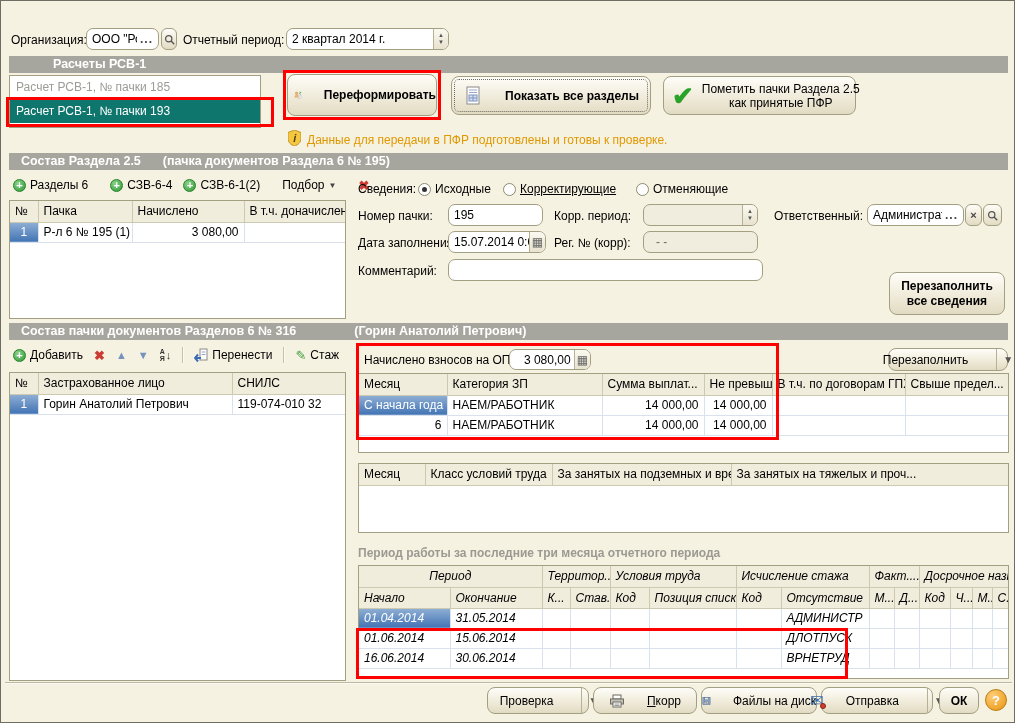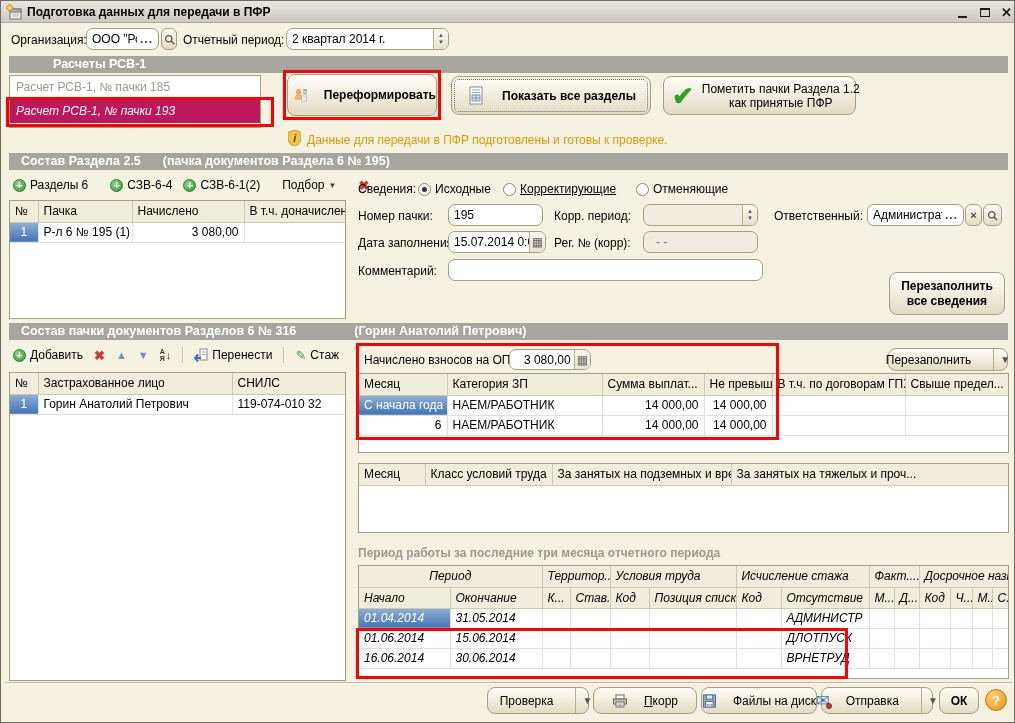--- a/index.html
+++ b/index.html
@@ -24,28 +24,28 @@
          height:22px; display:flex; align-items:center; padding:0 5px; overflow:hidden;
          white-space:nowrap; font-size:12px; }
   .inp .grow { flex:1; overflow:hidden; }
   .inp.disabled { background:#F1EDDE; color:#6d6a58; }
   .mini-ellipsis { color:#444; font-weight:bold; letter-spacing:1px; margin-left:3px; }
   .sidebtn { position:absolute; background:linear-gradient(#FEFDF8,#EFEAD8 55%,#E3DCC4);
              border:1px solid #A39F82; border-radius:6px; height:22px; display:flex;
              align-items:center; justify-content:center; font-size:11px; }
   .btn { position:absolute; background:linear-gradient(#FEFDF8,#F0EBDA 55%,#E2DBC3);
          border:1px solid #A39F82; border-radius:8px; display:flex; align-items:center;
-         justify-content:center; gap:16px; font-size:12px; white-space:nowrap; cursor:default; }
+         justify-content:center; gap:22px; font-size:12px; white-space:nowrap; cursor:default; }
   .btn.bold { font-weight:bold; }
   .dd { margin-left:6px; border-left:1px solid #B5B195; padding-left:6px; font-size:10px;
         color:#555; align-self:stretch; display:flex; align-items:center; }
   .listbox { position:absolute; background:#fff; border:1px solid #A39F82; }
   .listitem { height:24px; line-height:24px; padding-left:6px; white-space:nowrap; overflow:hidden; }
   .listitem.dim { color:#9C9C95; }
-  .listitem.sel { background:#be185d; color:#fff;font-style:italic; }
+  .listitem.sel { background:#0f766e; color:#fff; }
   .panel { position:absolute; background:#fff; border:1px solid #A39F82; overflow:hidden; }
   table.grid { border-collapse:collapse; table-layout:fixed; }
   .grid th { background:#F1EDDD; border:1px solid #CDC9B1; border-top:none; font-weight:normal;
              text-align:left; padding:2px 5px; font-size:12px; overflow:hidden; white-space:nowrap; height:21px; }
   .grid th:first-child { border-left:none; }
   .grid th:last-child { border-right:none; }
   .grid td { border:1px solid #D9E2EC; padding:2px 5px; font-size:12px; overflow:hidden;
              white-space:nowrap; height:20px; background:#fff; }
   .grid td:first-child { border-left:none; }
   .grid td:last-child { border-right:none; }
@@ -88,37 +88,20 @@
   .env-wrap { position:relative; display:inline-flex; }
   .env-glyph { color:#3F6FAE; font-size:16px; line-height:14px; }
   .env-dot { position:absolute; right:-2px; bottom:-1px; width:6px; height:6px; border-radius:50%;
              background:#D23B2F; border:1px solid #8E1F16; }
 </style>
 </head>
 <body>
 
 <div class="window">
 
-  <div class="titlebar">
-    <svg class="abs" style="left:5px;top:3px;" width="16" height="16" viewBox="0 0 16 16">
-      <rect x="4" y="5" width="11" height="10" fill="#F2F1EC" stroke="#77746A"></rect>
-      <rect x="4" y="5" width="11" height="3" fill="#9FB6D4" stroke="#77746A"></rect>
-      <line x1="6" y1="10" x2="13" y2="10" stroke="#B9B6AC"></line>
-      <line x1="6" y1="12" x2="13" y2="12" stroke="#B9B6AC"></line>
-      <rect x="1.2" y="1.2" width="5" height="5" transform="rotate(45 3.7 3.7)" fill="#FFD34E" stroke="#C79B22"></rect>
-    </svg>
-    <span class="title-text" style="margin-left:26px;">Подготовка данных для передачи в ПФР</span>
-    <span class="winbtn" style="left:953px;">
-        <span class="min-glyph"></span>
-      </span>
-    <span class="winbtn" style="left:975px;">
-        <span class="max-glyph"></span>
-      </span>
-    <span class="winbtn" style="left:997px;">✕</span>
-  </div>
 
   <span class="abs label" style="left:10px;top:32px;">Организация:</span>
   <div class="inp" style="left:85px;top:27px;width:73px;">
     <span class="grow">ООО "Ромашки"</span>
     <span class="mini-ellipsis">...</span>
   </div>
   <div class="sidebtn" style="left:160px;top:27px;width:16px;">
     <svg width="11" height="11" viewBox="0 0 14 14">
       <circle cx="6" cy="6" r="4" fill="none" stroke="#555" stroke-width="1.6"></circle>
       <line x1="9" y1="9" x2="13" y2="13" stroke="#555" stroke-width="1.8"></line>
@@ -164,21 +147,21 @@
       <rect x="6" y="9" width="8" height="6" fill="#D7E0F0" stroke="#7C92BE"></rect>
       <line x1="6" y1="12" x2="14" y2="12" stroke="#7C92BE"></line>
       <line x1="10" y1="9" x2="10" y2="15" stroke="#7C92BE"></line>
     </svg>
     <span>Показать все разделы</span>
   </div>
 
   <div class="btn" style="left:662px;top:75px;width:193px;height:39px;justify-content:flex-start;padding-left:8px;gap:8px;">
     <span style="color:#28A228;font-size:26px;font-weight:bold;line-height:26px;">✔</span>
     <span style="text-align:center;line-height:14px;flex:1;">
-      <span>Пометить пачки Раздела 1.2</span><br>
+      <span>Пометить пачки Раздела 2.5</span><br>
       <span>как принятые ПФР</span>
     </span>
   </div>
 
   <svg class="abs" style="left:287px;top:129px;" width="13" height="16" viewBox="0 0 13 16">
     <path d="M6.5,0 L13,2.5 V8 C13,12.5 10,15 6.5,16 C3,15 0,12.5 0,8 V2.5 Z" fill="#F5C63F" stroke="#C2962B"></path>
     <text x="6.8" y="12" font-size="11" font-weight="bold" font-style="italic" text-anchor="middle" fill="#54450E">i</text>
   </svg>
   <span class="abs info-text" style="left:306px;top:132px;">Данные для передачи в ПФР подготовлены и готовы к проверке.</span>
 

